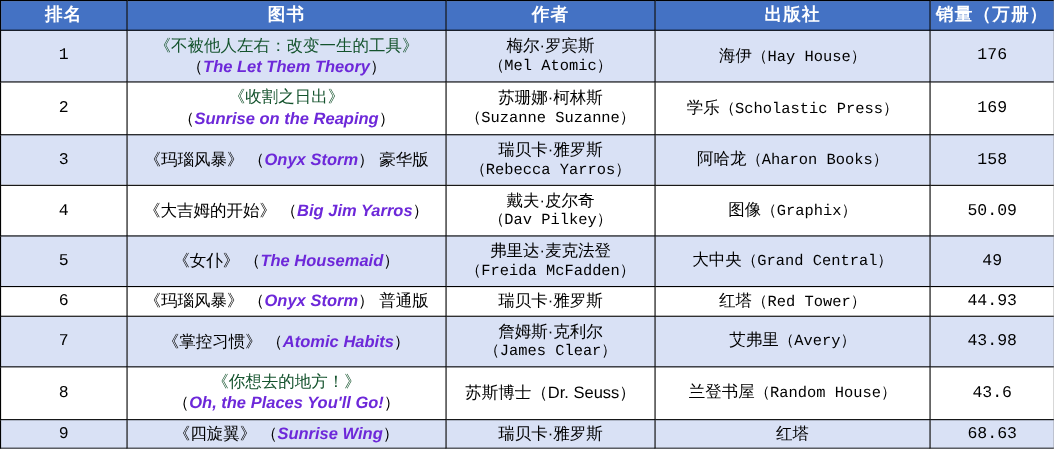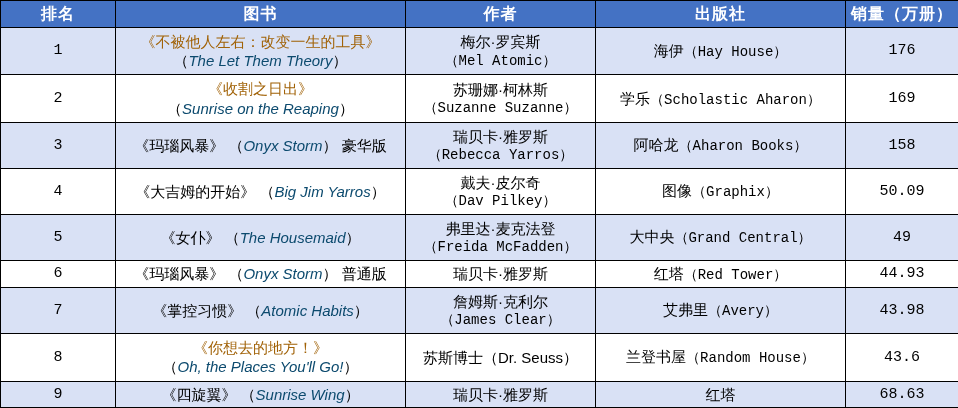--- a/index.html
+++ b/index.html
@@ -62,25 +62,26 @@
   }
   td.book-cell {
     font-size: 15.5px;
   }
   td.author-cell,
   td.pub-cell {
     font-size: 15px;
   }
   .en-title {
     font-style: italic;
-    color: #0c4a6e;
+    color: #6d28d9;
     font-family: "Liberation Sans", "DejaVu Sans", sans-serif;
+    font-weight: bold;
   }
   .cn-title {
-    color: #a16207;
+    color: #14532d;
   }
   .latin {
     font-family: "Liberation Mono", "DejaVu Sans Mono", monospace;
     font-size: 14px;
   }
   .line { display: block; white-space: nowrap; }
   .nowrap { white-space: nowrap; }
 </style>
 </head>
 <body>
@@ -119,21 +120,21 @@
       <tr class="plain">
         <td class="rank-cell">2</td>
         <td class="book-cell">
           <span class="line cn-title">《收割之日出》</span>
           <span class="line">（<span class="en-title">Sunrise on the Reaping</span>）</span>
         </td>
         <td class="author-cell">
           <span class="line">苏珊娜·柯林斯</span>
           <span class="line latin">（Suzanne Suzanne）</span>
         </td>
-        <td class="pub-cell"><span>学乐</span><span class="latin">（Scholastic Aharon）</span></td>
+        <td class="pub-cell"><span>学乐</span><span class="latin">（Scholastic Press）</span></td>
         <td class="sales-cell">169</td>
       </tr>
       <tr class="shade">
         <td class="rank-cell">3</td>
         <td class="book-cell"><span class="nowrap">《玛瑙风暴》</span><span class="nowrap"> （<span class="en-title">Onyx Storm</span>） 豪华版</span></td>
         <td class="author-cell">
           <span class="line">瑞贝卡·雅罗斯</span>
           <span class="line latin">（Rebecca Yarros）</span>
         </td>
         <td class="pub-cell"><span>阿哈龙</span><span class="latin">（Aharon Books）</span></td>

